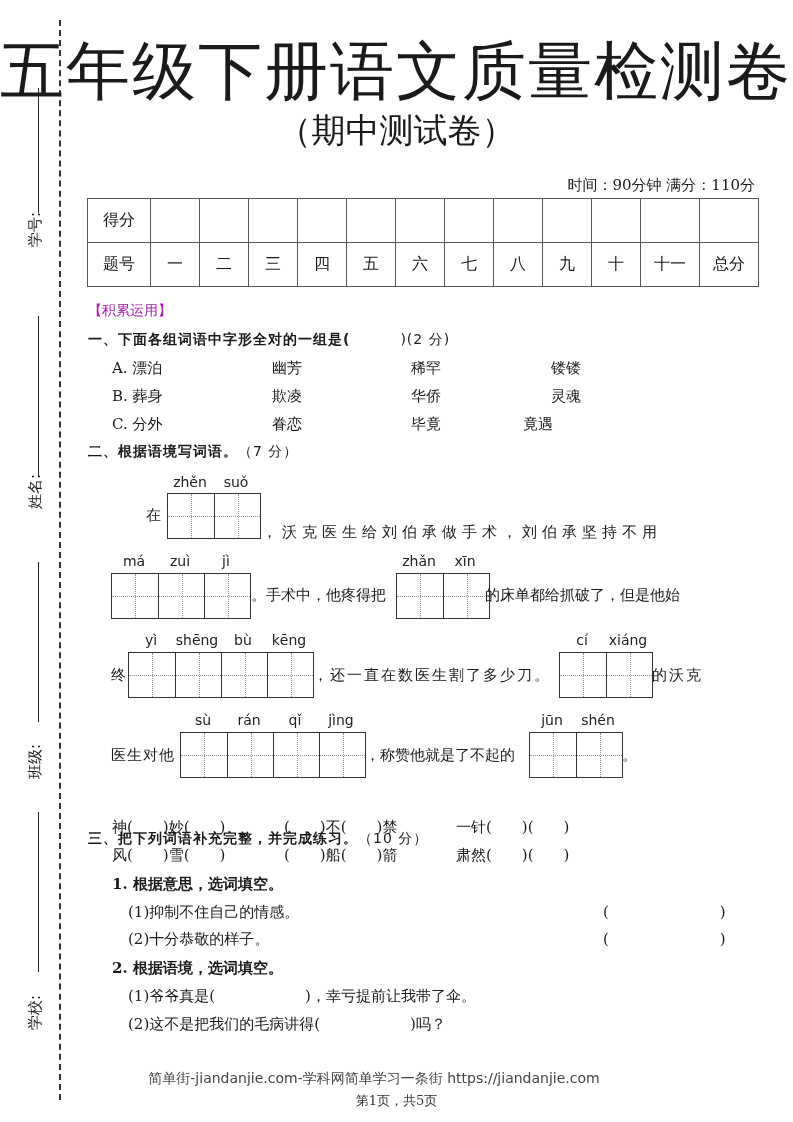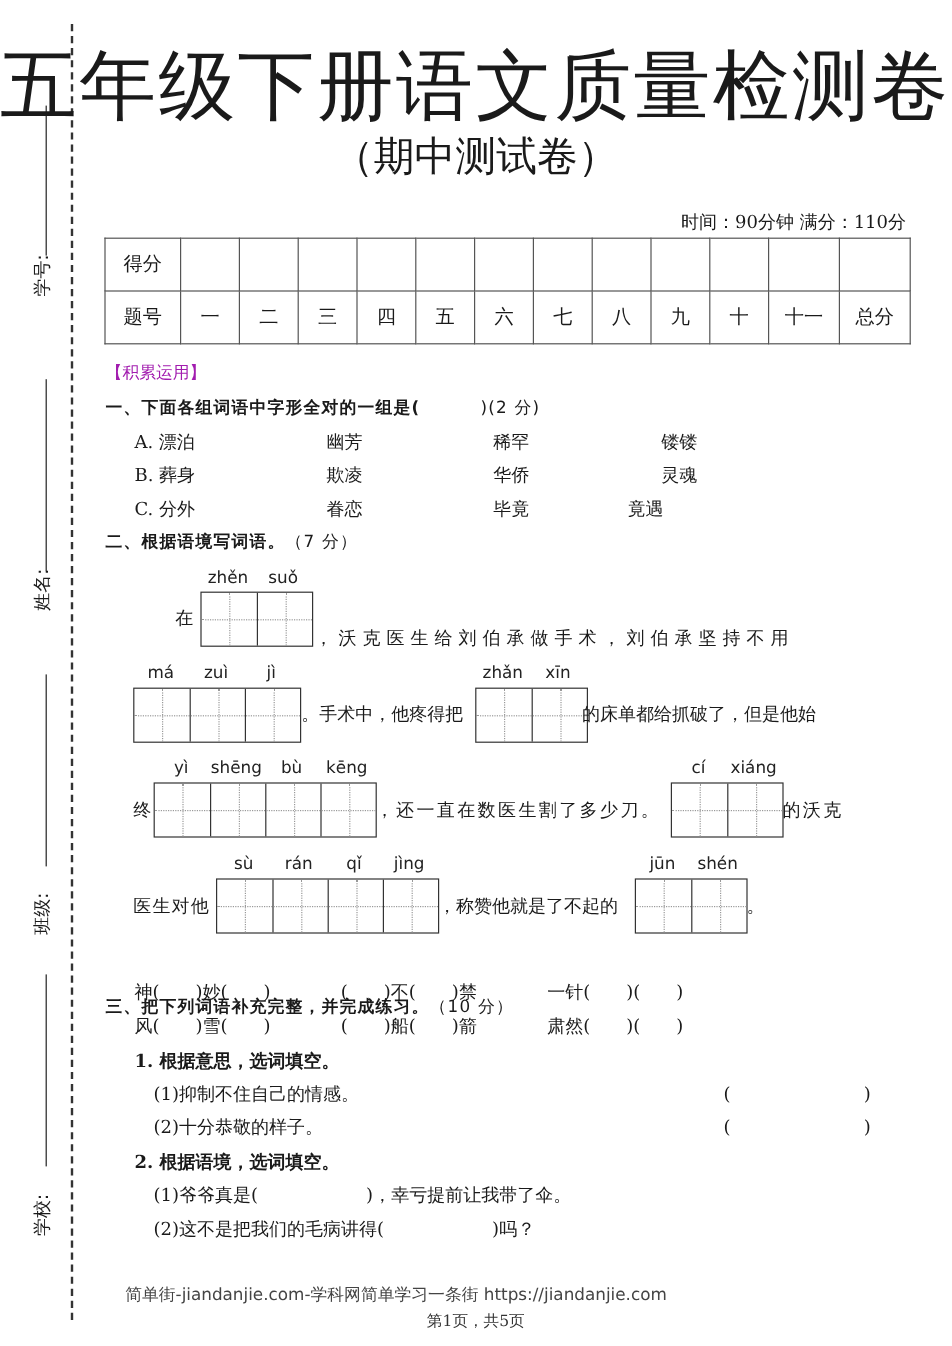--- a/index.html
+++ b/index.html
@@ -22,21 +22,21 @@
   .q-heading .pts { font-weight:normal; }
   .opt { position:absolute; font-size:15px; }
   .txt { position:absolute; font-size:15px; white-space:nowrap; }
   .spaced { letter-spacing:5px; }
   .pinyin { position:absolute; font-size:14px; font-family:"DejaVu Sans","Liberation Sans",sans-serif; text-align:center; width:46px; color:#222; }
   .grid { position:absolute; display:flex; border:1px solid #333; height:46px; box-sizing:border-box; }
   .cell { width:46px; height:100%; box-sizing:border-box; position:relative; border-left:1px solid #333; }
   .cell:first-child { border-left:none; }
   .cell::before { content:""; position:absolute; left:50%; top:0; bottom:0; border-left:1px dotted #999; }
   .cell::after { content:""; position:absolute; top:50%; left:0; right:0; border-top:1px dotted #999; }
-  .footer1 { position:absolute; left:0; width:660px; top:1070px; text-align:center; font-size:14px; color:#444; font-family:"DejaVu Sans","Liberation Sans",sans-serif; }
+  .footer1 { position:absolute; left:0; width:660px; top:1070px; text-align:center; font-size:14px; color:#444; font-family:"DejaVu Sans","Liberation Sans",sans-serif;padding-left:44px; }
   .footer2 { position:absolute; left:0; width:793px; top:1092px; text-align:center; font-size:13px; color:#333; }
 </style>
 </head>
 <body>
 
 <div class="dash-line"></div>
 
 <div>
   <div class="side-label" style="top:220px;">学号:</div>
   <div class="side-underline" style="top:88px;height:125px;"></div>

